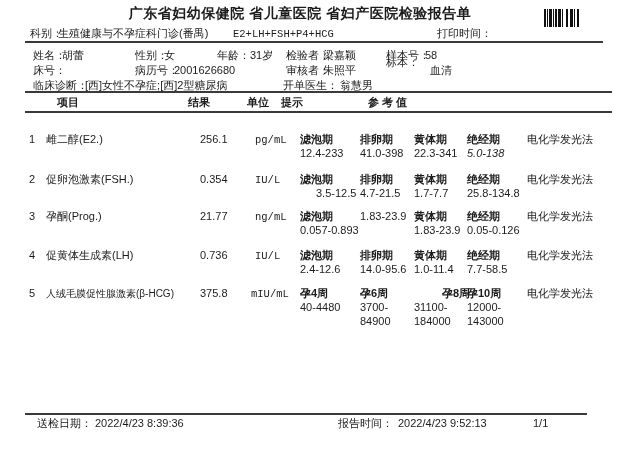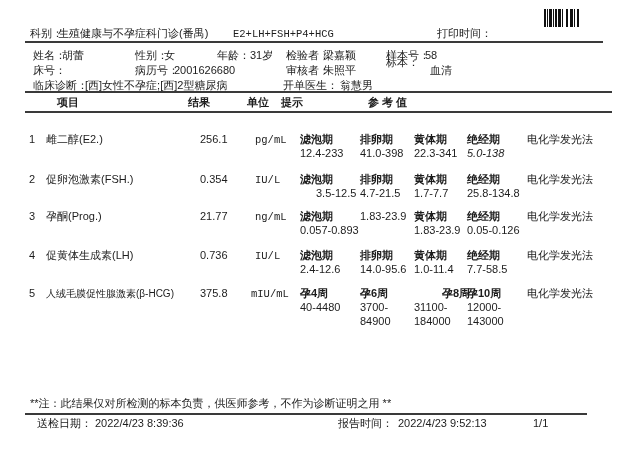--- a/index.html
+++ b/index.html
@@ -14,20 +14,21 @@
   .hline{position:absolute;background:#3a3a3a;height:2px;}
   .thin{height:1.5px;}
   .small{font-size:10px;text-align:center;}
   .mono{font-family:"Liberation Mono","DejaVu Sans Mono",monospace;font-size:10.5px;}
 </style>
 </head>
 <body>
 
 <div class="page">
 
+  <div class="t title" style="left:0;top:7px;width:600px;text-align:center;">广东省妇幼保健院 省儿童医院 省妇产医院检验报告单</div>
 
   <svg style="position:absolute;left:544px;top:9px;" width="40" height="18" viewBox="0 0 40 18">
     <rect x="0" y="0" width="2" height="18" fill="#111"></rect>
     <rect x="3" y="0" width="1" height="18" fill="#111"></rect>
     <rect x="5" y="0" width="3" height="18" fill="#111"></rect>
     <rect x="9" y="0" width="1" height="18" fill="#111"></rect>
     <rect x="11" y="0" width="2" height="18" fill="#111"></rect>
     <rect x="14" y="0" width="3" height="18" fill="#111"></rect>
     <rect x="18" y="0" width="1" height="18" fill="#111"></rect>
     <rect x="22" y="0" width="2" height="18" fill="#111"></rect>
@@ -152,21 +153,20 @@
     <div class="t" style="left:527px;top:287px;">电化学发光法</div>
     <div class="t" style="left:300px;top:301px;">40-4480</div>
     <div class="t" style="left:360px;top:301px;">3700-</div>
     <div class="t" style="left:414px;top:301px;text-align:center;">31100-</div>
     <div class="t" style="left:467px;top:301px;">12000-</div>
     <div class="t" style="left:360px;top:315px;">84900</div>
     <div class="t" style="left:414px;top:315px;">184000</div>
     <div class="t" style="left:467px;top:315px;">143000</div>
   </div>
 
-  <div class="t" style="left:30px;top:397px;">**注：此结果仅对所检测的标本负责，供医师参考，不作为诊断证明之用 **</div>
   <div class="hline thin" style="left:25px;top:413px;width:562px;"></div>
 
   <div class="t" style="left:37px;top:417px;">送检日期：</div>
   <div class="t" style="left:95px;top:417px;">2022/4/23 8:39:36</div>
   <div class="t" style="left:338px;top:417px;">报告时间：</div>
   <div class="t" style="left:398px;top:417px;">2022/4/23 9:52:13</div>
   <div class="t" style="left:533px;top:417px;">1/1</div>
 
 </div>
 

